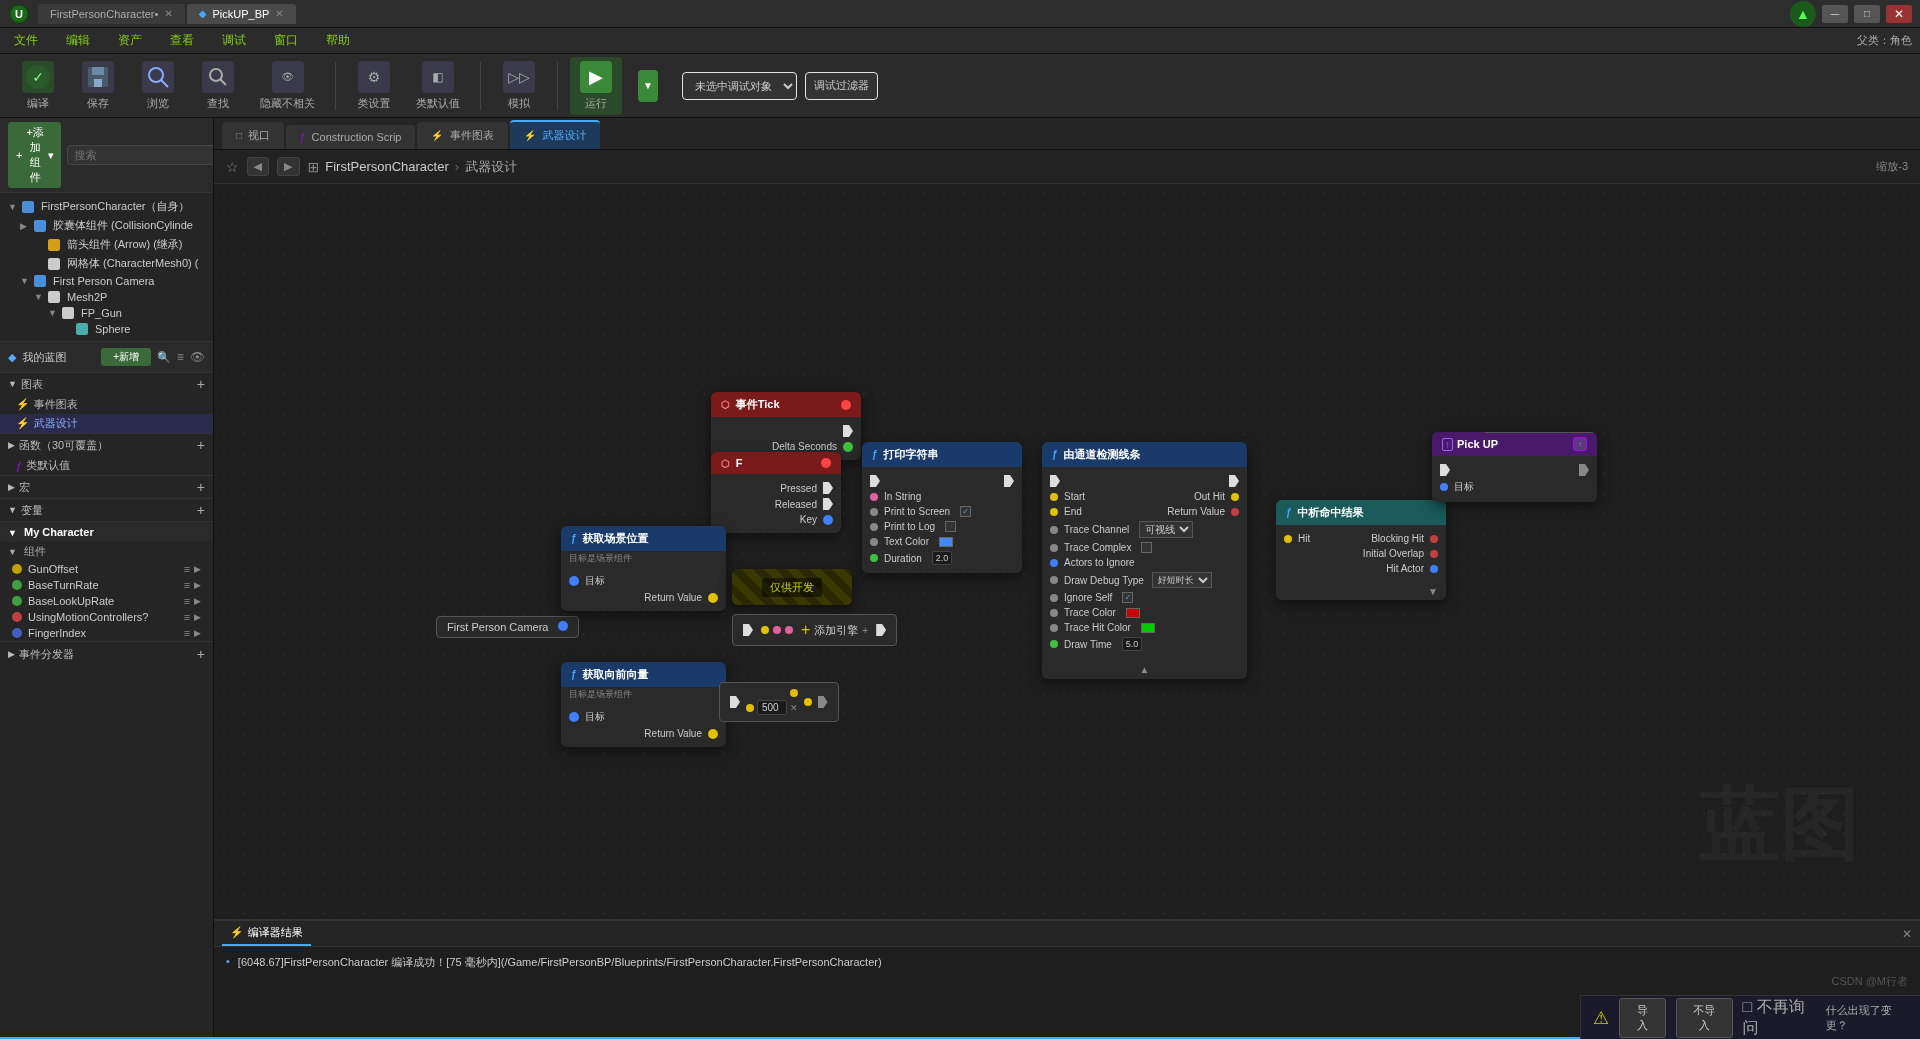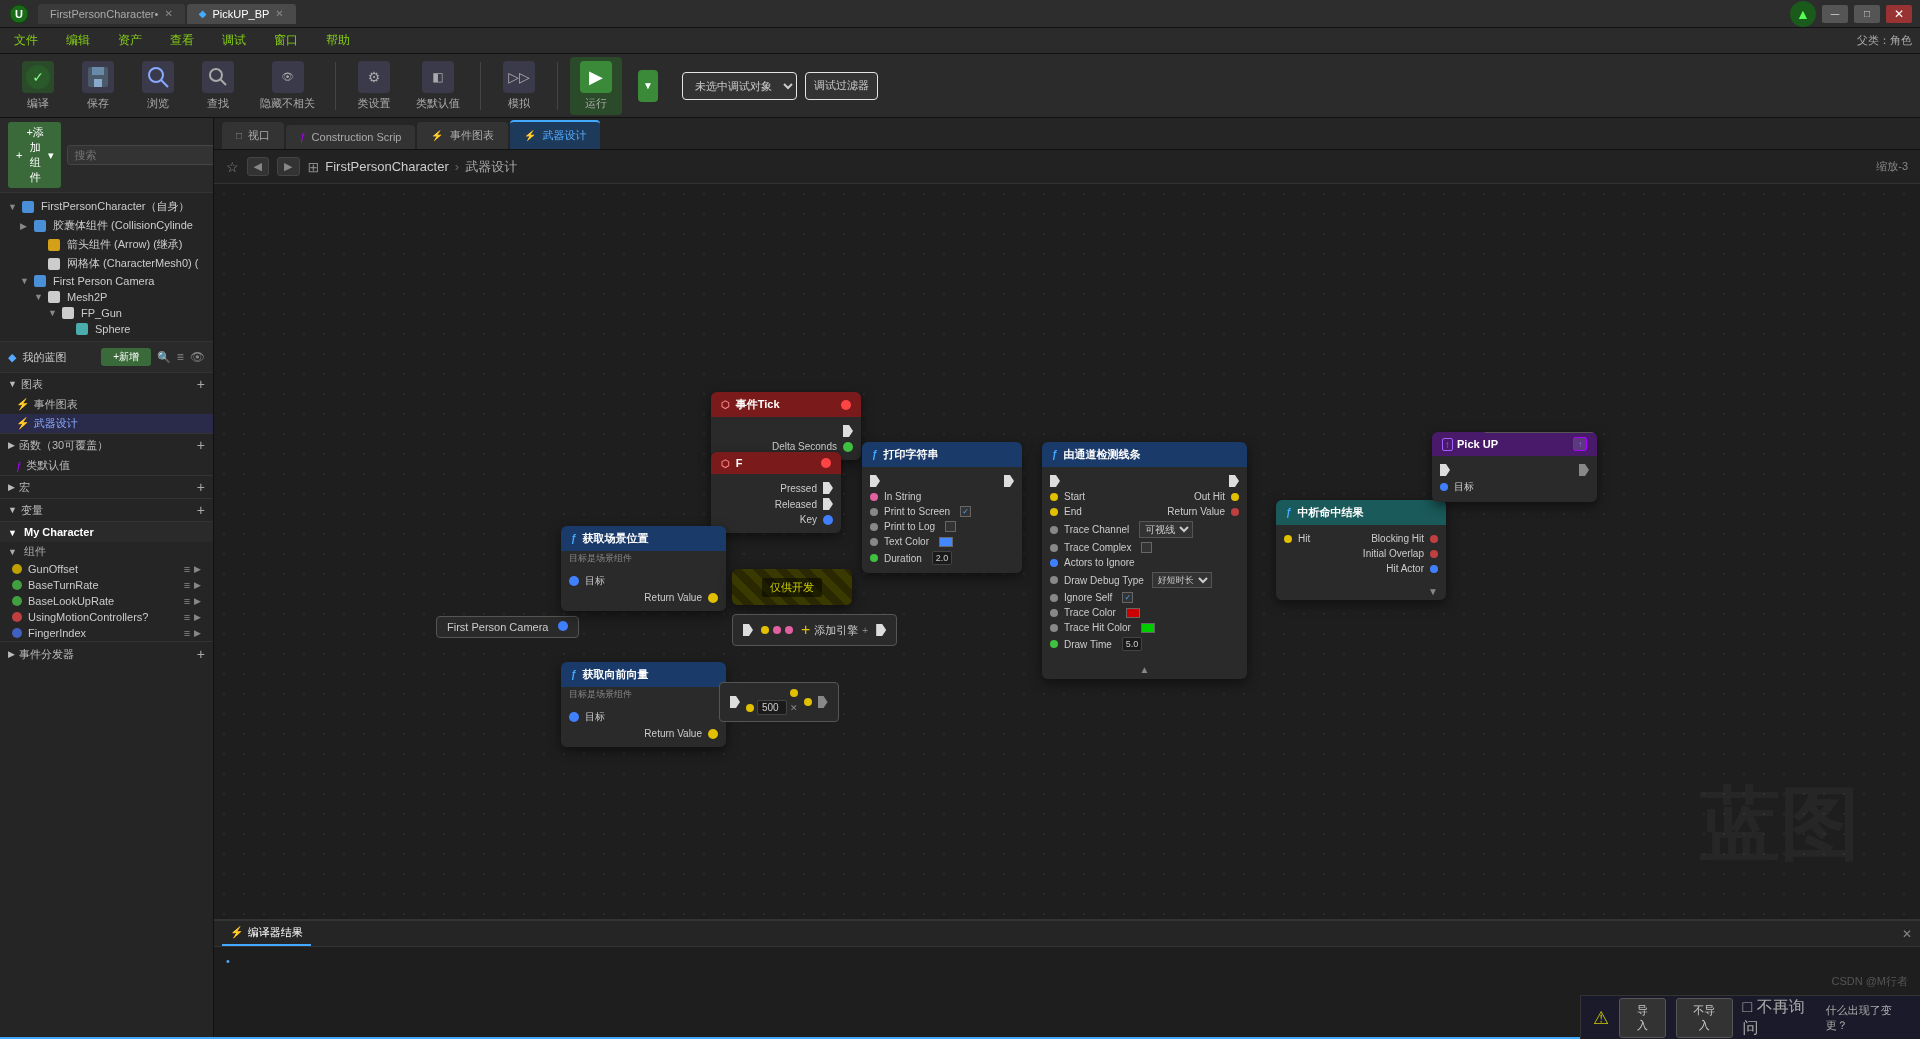--- a/index.html
+++ b/index.html
@@ -806,20 +806,21 @@
       <div class="bottom-tabs">
         <div class="bottom-tab active">
           <span style="color:#e8a000;font-size:11px;">⚡</span>
           <span>编译器结果</span>
         </div>
         <span style="margin-left:auto;color:#888;cursor:pointer;font-size:12px;">✕</span>
       </div>
       <div class="bottom-content">
         <div style="display:flex;align-items:flex-start;gap:8px;">
           <span style="color:#5af;">•</span>
+          <span>[6048.67]FirstPersonCharacter 编译成功！[75 毫秒内](/Game/FirstPersonBP/Blueprints/FirstPersonCharacter.FirstPersonCharacter)</span>
         </div>
       </div>
     </div>
   </div>
 </div>
 
 <div id="notification-bar" style="position:fixed;bottom:0;right:0;width:340px;background:#1a1a2a;border-top:1px solid #333;border-left:1px solid #333;height:44px;display:flex;align-items:center;padding:0 12px;gap:10px;z-index:100;">
   <span style="color:#cc0;font-size:18px;">⚠</span>
   <button class="notif-btn">导入</button>
   <button class="notif-btn">不导入</button>

